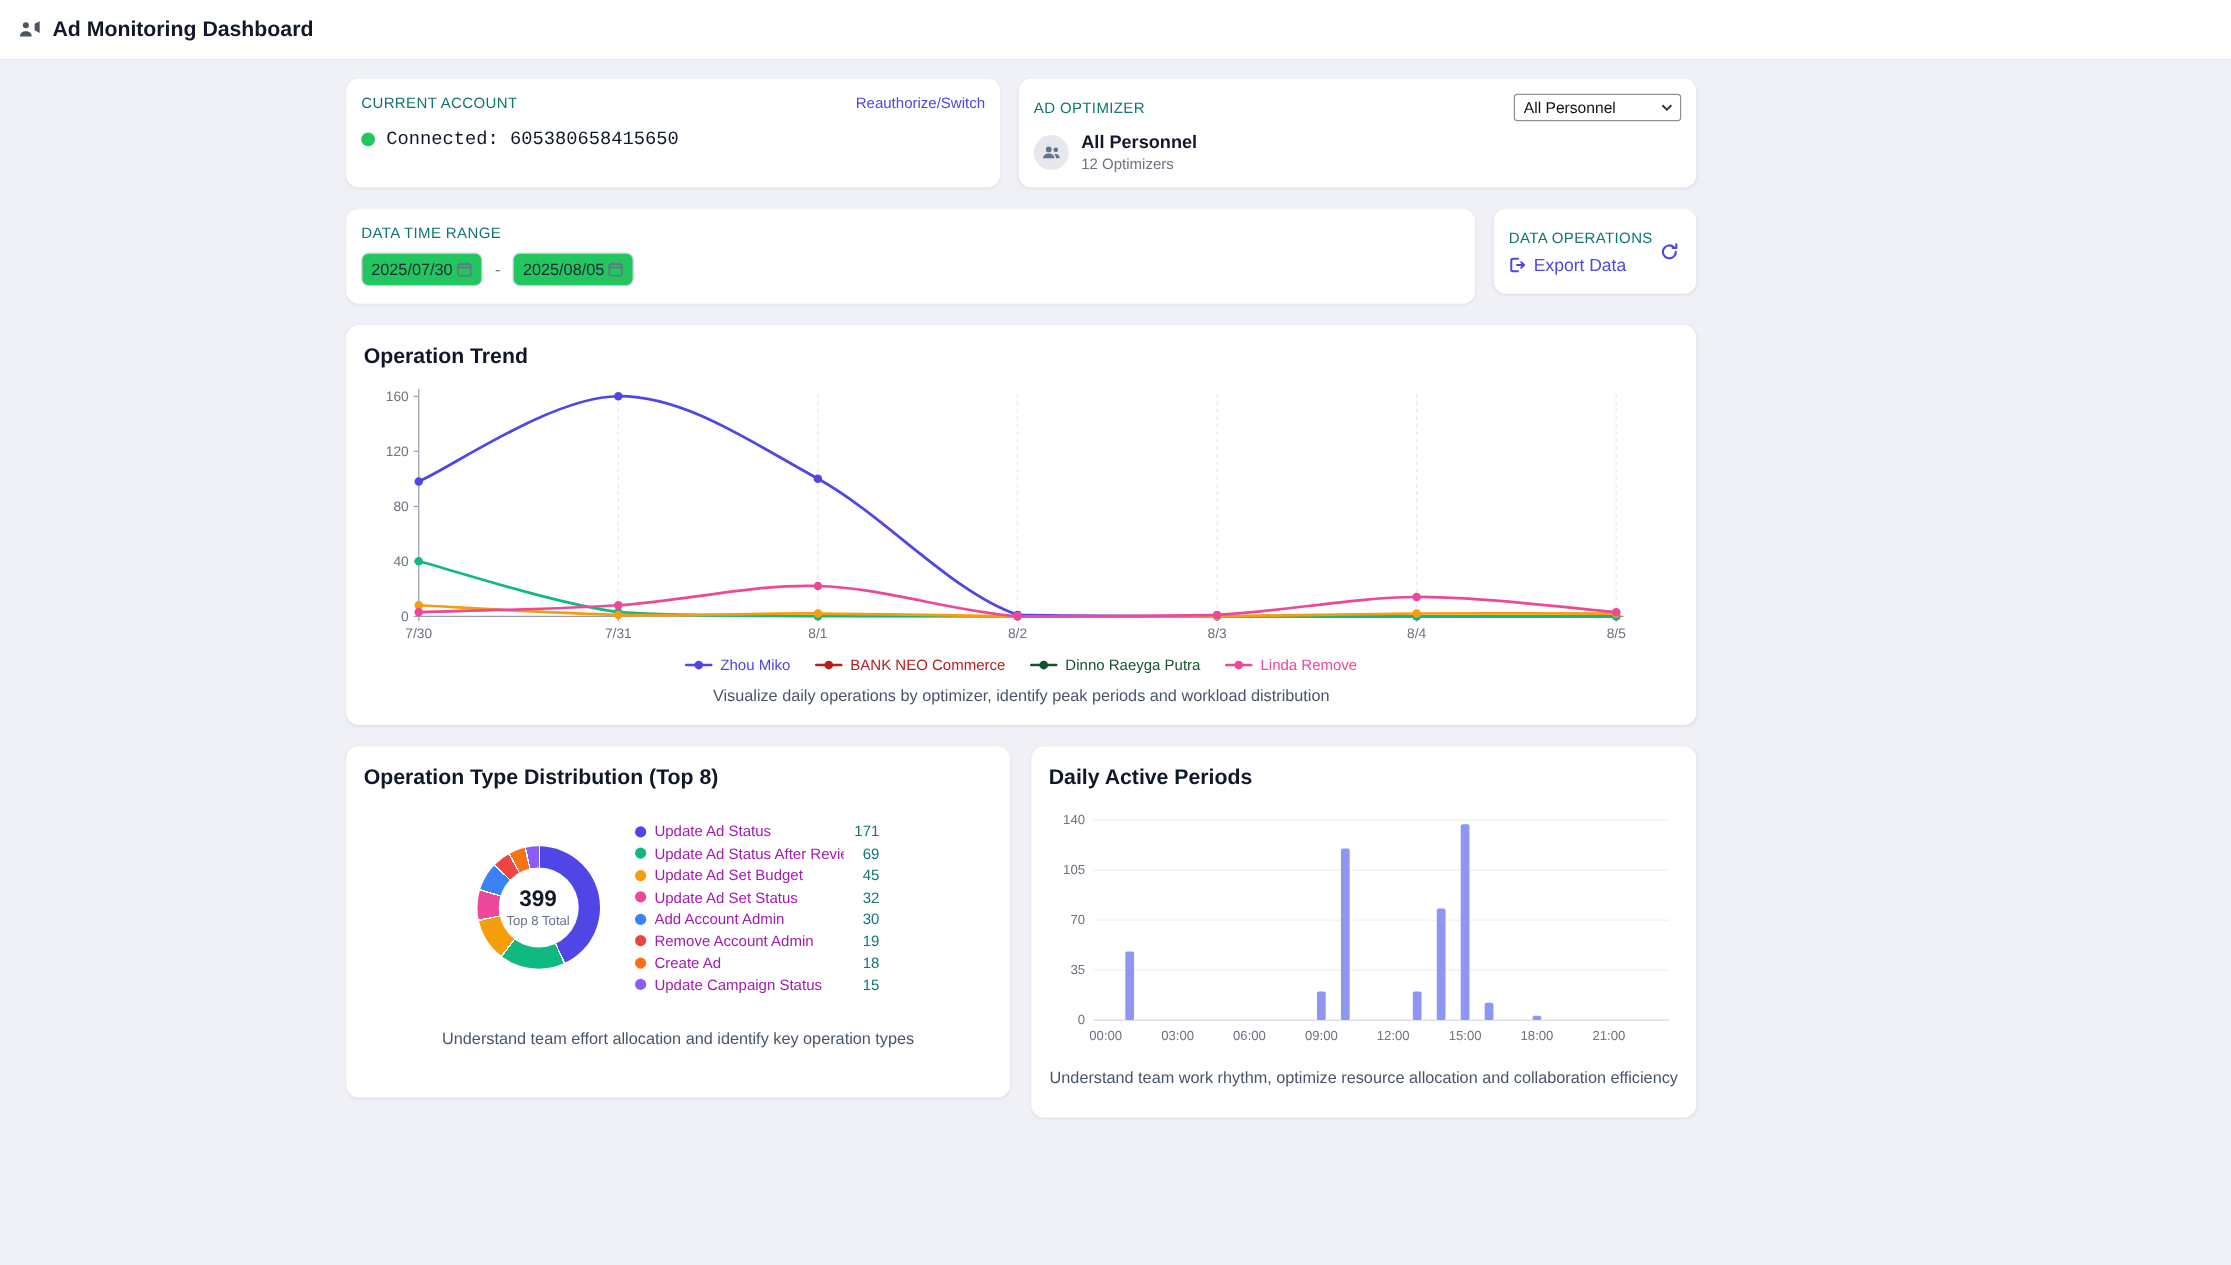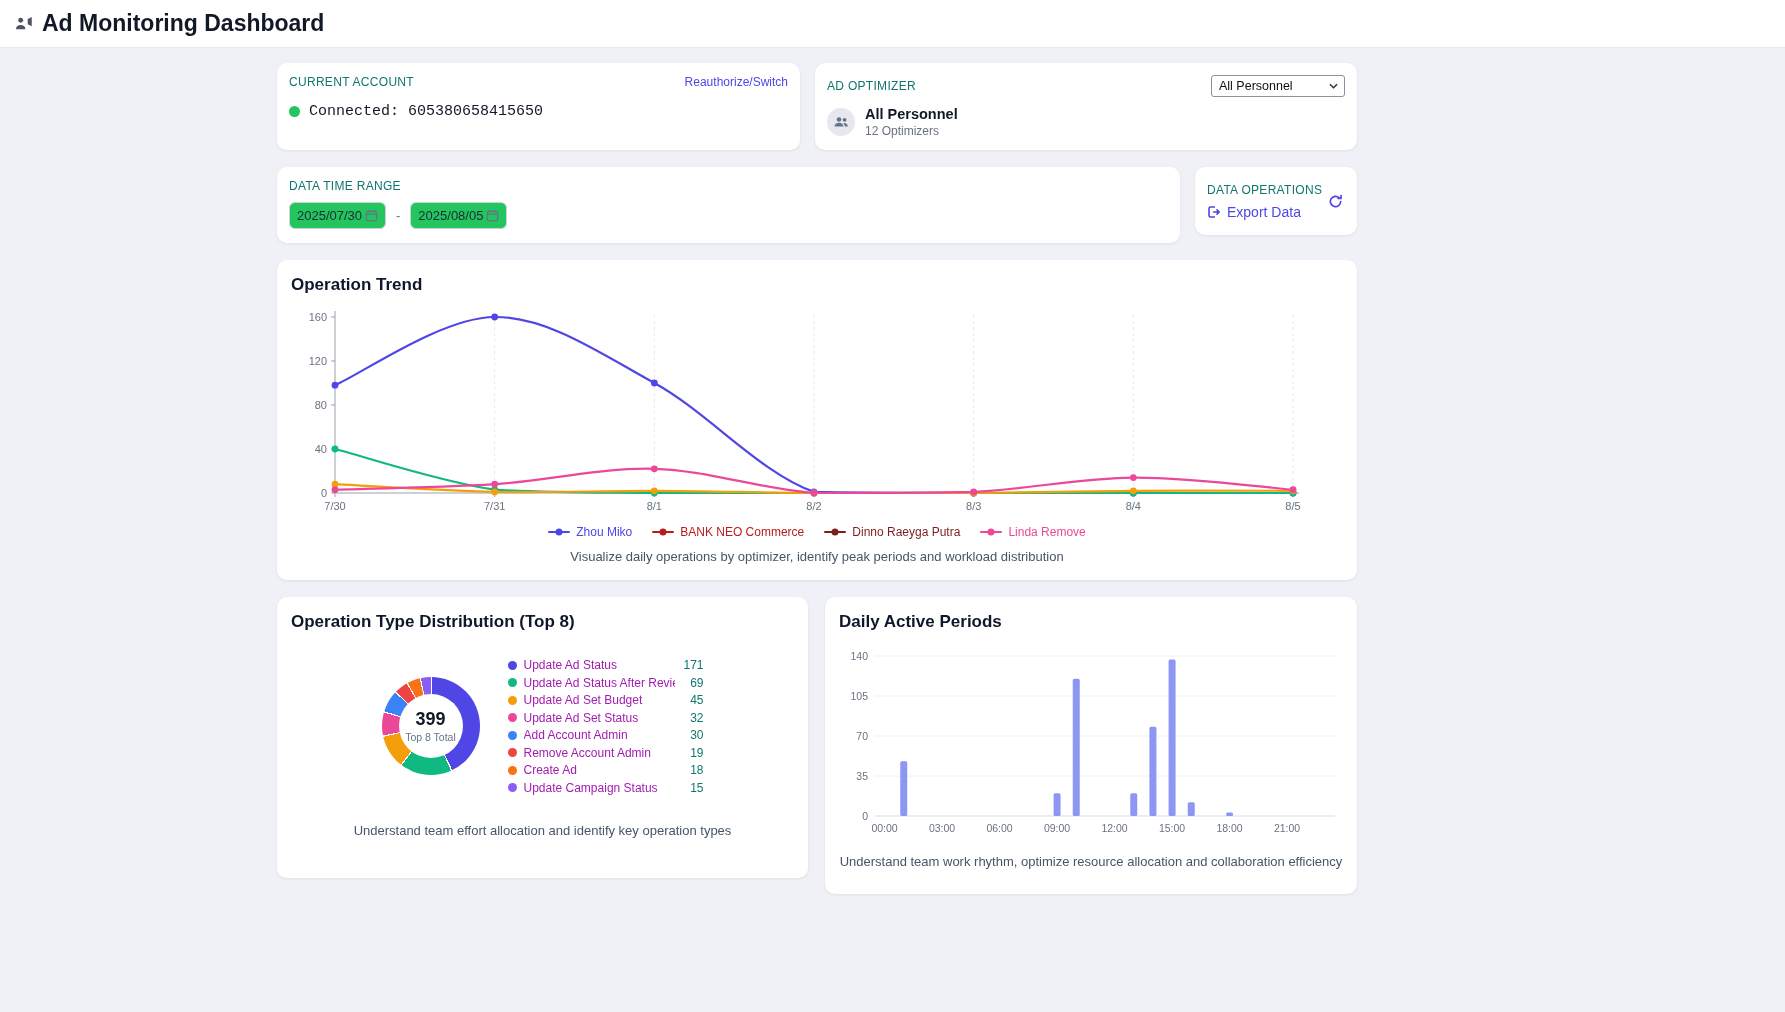--- a/index.html
+++ b/index.html
@@ -4,21 +4,21 @@
 <style>
   * { margin:0; padding:0; box-sizing:border-box; }
   html,body { width:1785px; height:1012px; }
   body {
     background:#f0f1f7;
     font-family:"Liberation Sans","DejaVu Sans",sans-serif;
     color:#0f172a;
     overflow:hidden;
   }
   .app-header { height:48px; background:#fff; border-bottom:1px solid #e8eaef; display:flex; align-items:center; gap:9px; padding:0 14px; }
-  .app-title { font-size:23px; font-weight:bold; color:#111827; }
+  .app-title { font-size:17px; font-weight:bold; color:#111827; }
   .logo { display:flex; align-items:center; }
 
   .container { width:1080px; margin-left:277px; padding-top:15px; }
   .card { background:#fff; border-radius:10px; box-shadow:0 1px 3px rgba(15,23,42,.08); padding:12px; }
 
   .row-top { display:grid; grid-template-columns:523px 542px; gap:15px; margin-bottom:17px; }
   .row-filters { display:grid; grid-template-columns:903px 162px; gap:15px; margin-bottom:17px; align-items:start; }
   .row-bottom { display:grid; grid-template-columns:531px 532px; gap:17px; align-items:start; margin-top:17px; }
 
   .section-label { font-size:12px; font-weight:normal; color:#0f766e; letter-spacing:.3px; }
@@ -253,21 +253,21 @@
           </span>
           <span class="tl-label">Zhou Miko</span>
         </div>
         <div class="tl-item" style="color: #b91c1c;">
           <span class="tl-mark">
             <span class="tl-line"></span>
             <span class="tl-dot"></span>
           </span>
           <span class="tl-label">BANK NEO Commerce</span>
         </div>
-        <div class="tl-item" style="color: #7f1d1d;">
+        <div class="tl-item" style="color: #14532d;">
           <span class="tl-mark">
             <span class="tl-line"></span>
             <span class="tl-dot"></span>
           </span>
           <span class="tl-label">Dinno Raeyga Putra</span>
         </div>
         <div class="tl-item" style="color: rgb(236, 72, 153);">
           <span class="tl-mark">
             <span class="tl-line"></span>
             <span class="tl-dot"></span>

